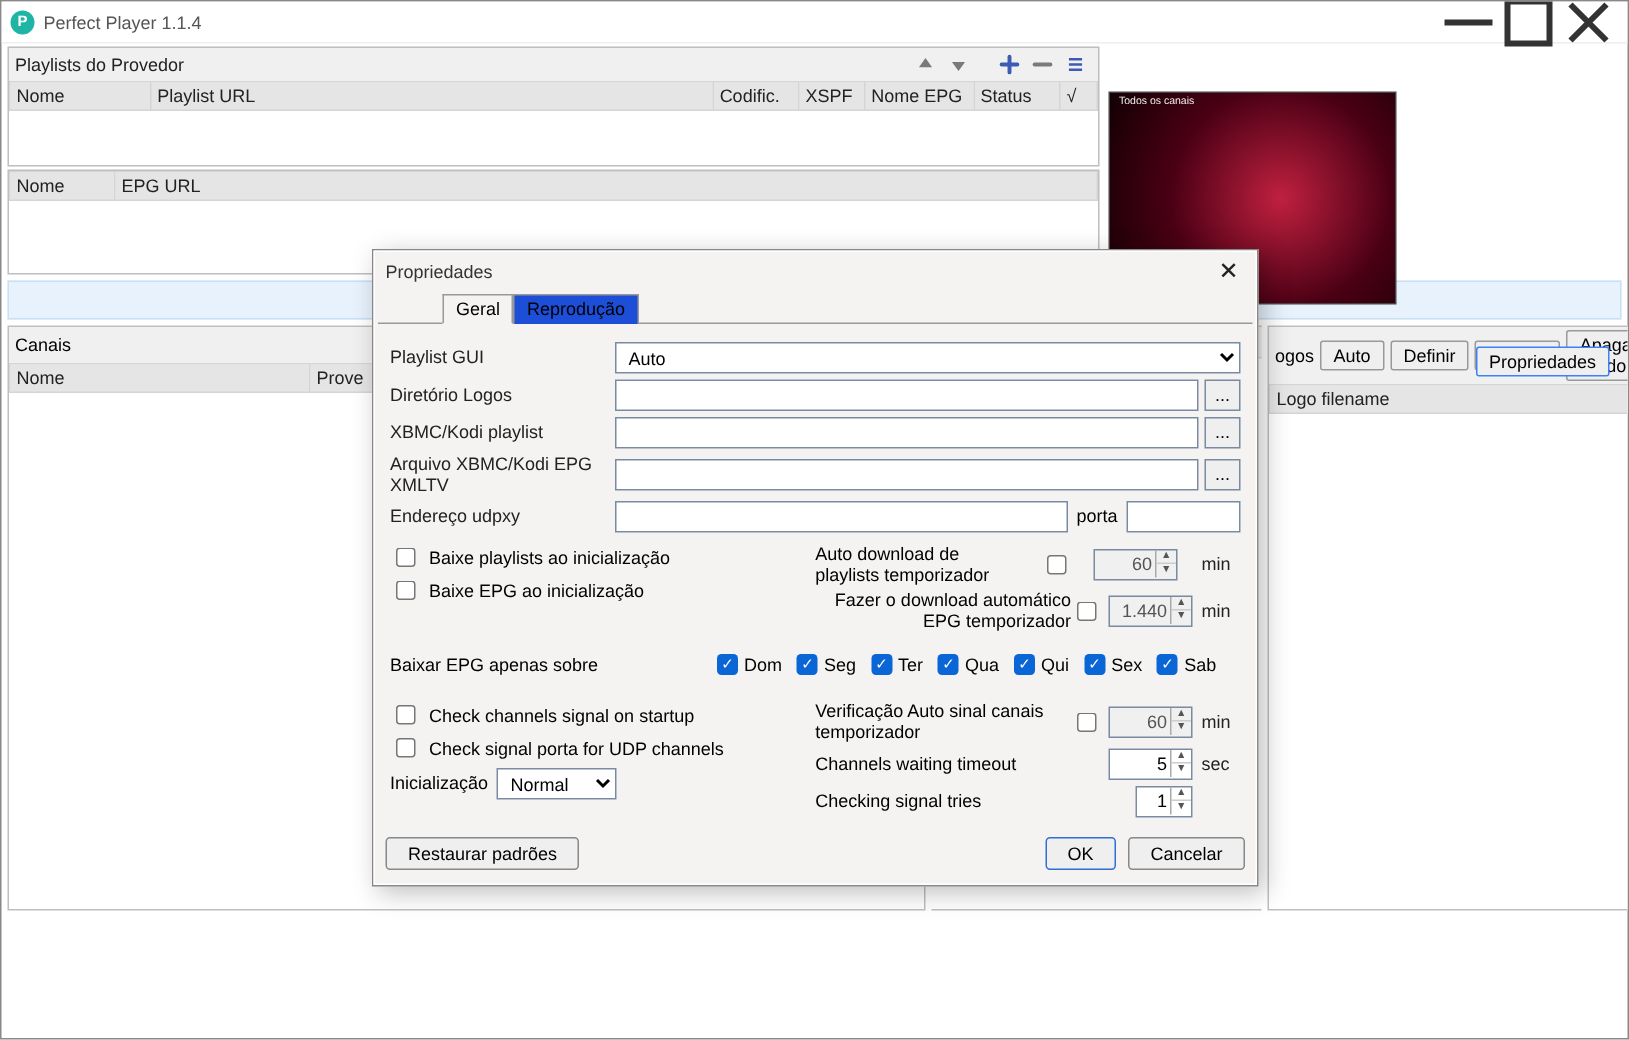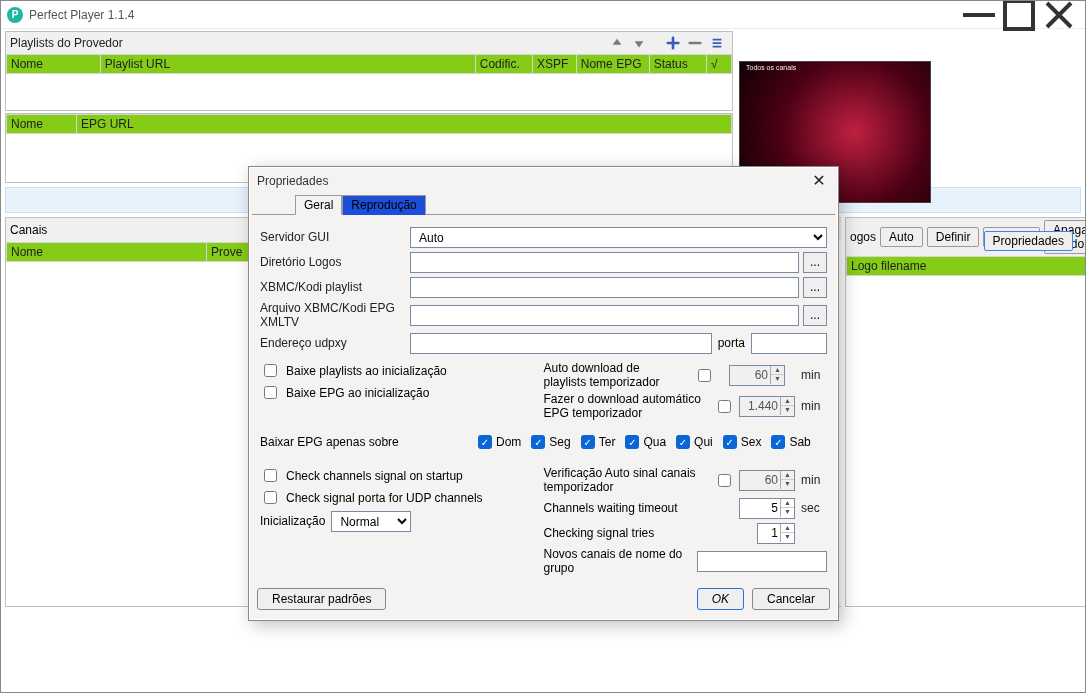--- a/index.html
+++ b/index.html
@@ -11,21 +11,21 @@
   .win-btn { width: 40px; height: 28px; display: flex; align-items: center; justify-content: center; color: #555; }
   
   .content { padding: 0 4px; position: relative; height: calc(100% - 28px); }
   .section { border: 1px solid #bfbfbf; margin: 2px 0; background: #f7f7f7; }
   .section-header { background: #f0f0f0; padding: 2px 4px; display: flex; align-items: center; }
   .section-title { flex: 1; color: #222; }
   .icon-btn { display:inline-flex; align-items:center; justify-content:center; width:22px; height:18px; color:#3b5bb5; }
   .icon-btn svg { width:14px; height:14px; display:block; }
   .table { width:100%; border-collapse: collapse; background:#fff; }
   .table th, .table td { border: 1px solid #d5d5d5; padding: 2px 4px; text-align: left; background:#fff; color:#222; font-weight: normal; }
-  .table th { background:#84cc16; }
+  .table th { background:#e5e5e5; }
   .canais-wrap { display:flex; gap:4px; }
   .col-left { flex:1; border:1px solid #bfbfbf; background:#fff; min-height: 390px; }
   .col-header { padding: 2px 4px; display:flex; align-items:center; gap:4px; background:#f0f0f0; }
   .col-header-title { margin-right:auto; }
   .small-btn { background:#efefef; border:1px solid #999; border-radius:2px; padding:2px 8px; cursor:default; }
   .blue-small-btn { background:#efefef; border:1px solid #3b82f6; border-radius:2px; padding:2px 8px; cursor:default; }
   
   .right-pane { position: absolute; right: 6px; top: 30px; width: 340px; }
   .preview { width: 192px; height: 142px; background: radial-gradient(circle at 60% 50%, #c02040 0%, #4a0014 55%, #120004 100%); border:1px solid #444; position:relative; }
   .preview-top { position:absolute; top:2px; left:6px; font-size:7px; color:#eee; }
@@ -222,21 +222,21 @@
       <span>Propriedades</span>
       <span class="dlg-close">✕</span>
     </div>
     <div class="tabs">
       <div class="tab active">Geral</div>
       <div class="tab">Reprodução</div>
     </div>
     <div class="tab-body">
 
       <div class="row">
-        <span class="label">Servidor GUI</span>
+        <span class="label">Playlist GUI</span>
         <select><option>Auto</option></select>
       </div>
       <div class="row">
         <span class="label">Diretório Logos</span>
         <input type="text" style="">
         <span class="dots">...</span>
       </div>
       <div class="row">
         <span class="label">XBMC/Kodi playlist</span>
         <input type="text" style="">
@@ -272,21 +272,21 @@
             <span class="spin disabled">
                 <input disabled="" value="60" style="">
                 <span class="arrows">
                   <span>▲</span>
                   <span>▼</span>
                 </span>
               </span>
             <span class="unit">min</span>
           </div>
           <div class="row" style="margin:3px 0;">
-            <span style="flex:1;">Fazer o download automático EPG temporizador</span>
+            <span style="flex:1;text-align:right;">Fazer o download automático EPG temporizador</span>
             <input type="checkbox" style="margin-right: 8px;">
             <span class="spin disabled">
                 <input disabled="" value="1.440" style="">
                 <span class="arrows">
                   <span>▲</span>
                   <span>▼</span>
                 </span>
               </span>
             <span class="unit">min</span>
           </div>
@@ -370,29 +370,25 @@
             <span style="flex:1;">Checking signal tries</span>
             <span class="spin">
                 <input style="width: 22px;" value="1">
                 <span class="arrows">
                   <span>▲</span>
                   <span>▼</span>
                 </span>
               </span>
             <span class="unit" style="min-width:26px;"></span>
           </div>
-          <div class="row">
-            <span style="flex:1;">Novos canais de nome do grupo</span>
-            <input type="text" style="width: 130px; flex: initial;">
-          </div>
         </div>
       </div>
 
     </div>
     <div class="dlg-footer">
       <button class="btn">Restaurar padrões</button>
       <span class="footer-spacer"></span>
-      <button class="btn primary" style="margin-right:8px;font-style:italic;">OK</button>
+      <button class="btn primary" style="margin-right:8px;">OK</button>
       <button class="btn">Cancelar</button>
     </div>
   </div>
 
 </div>
 
 </body></html>

